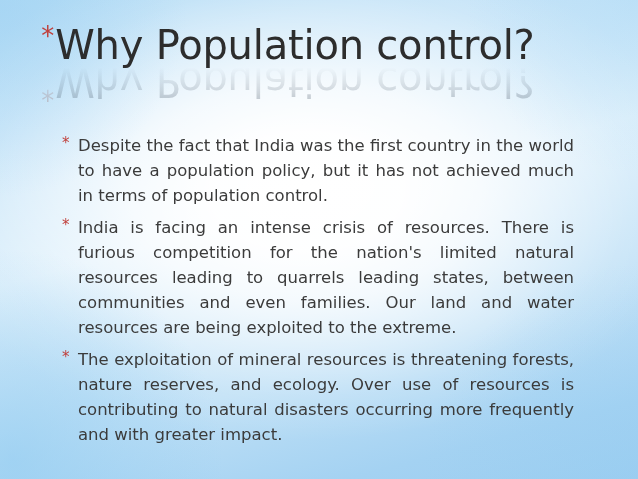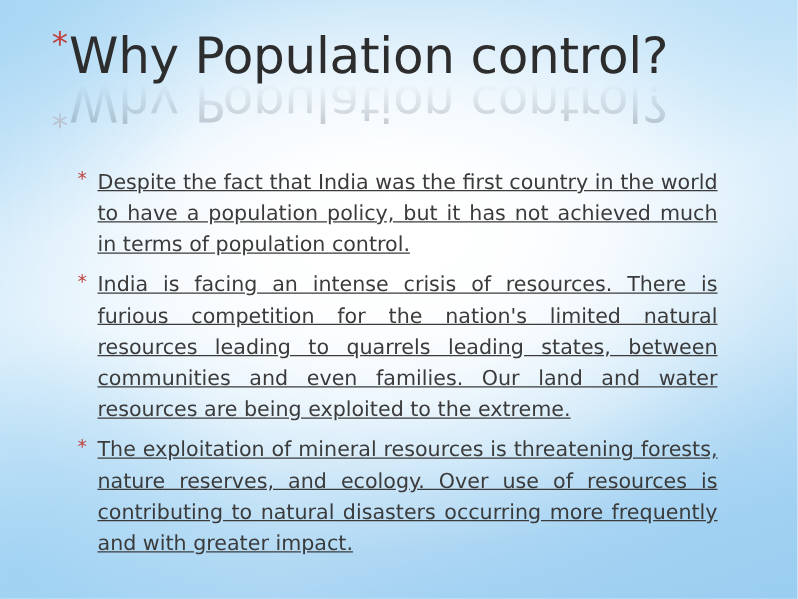--- a/index.html
+++ b/index.html
@@ -106,21 +106,21 @@
   }
   .bullet-para:last-child { margin-bottom: 0; }
   .bullet-mark {
     position: absolute;
     left: 0;
     top: 0;
     font-size: 15px;
     line-height: 20px;
     color: #c0403c;
   }
-  .bullet-text { display: block; text-decoration: underline; }
+  .bullet-text { display: block; }
 </style>
 </head>
 <body>
 
 <div id="slide">
 
   <div class="title-block">
     <div class="title-line"><span class="title-bullet">*</span><span>Why Population control?</span></div>
     <div class="title-reflection" aria-hidden="true">
       <div class="title-line"><span class="title-bullet">*</span><span>Why Population control?</span></div>

